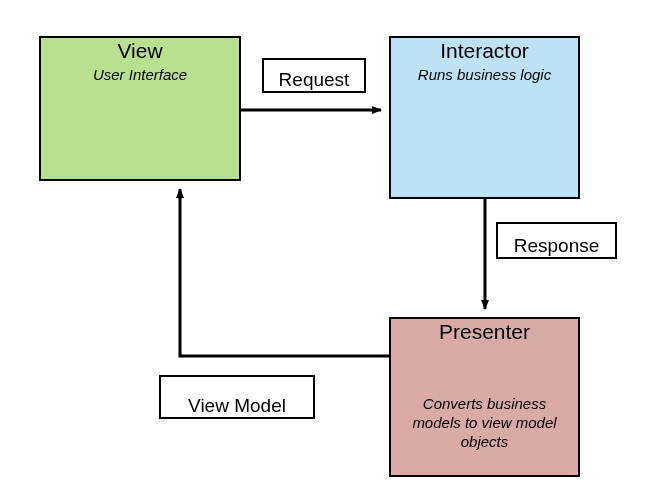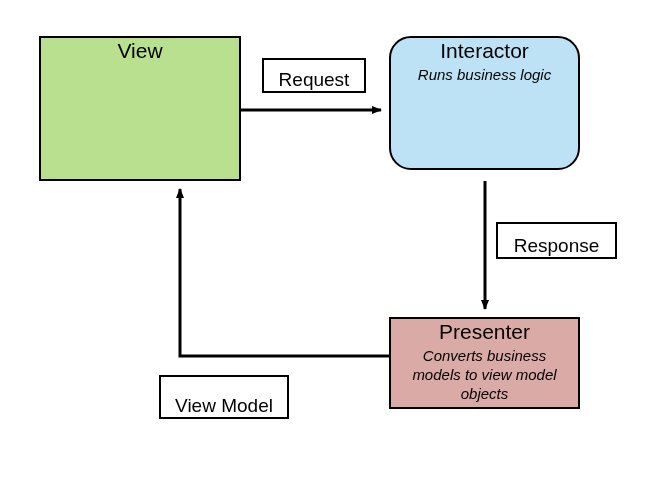--- a/index.html
+++ b/index.html
@@ -56,28 +56,28 @@
   #node-view {
     left: 39px;
     top: 36px;
     width: 202px;
     height: 145px;
   }
   #node-interactor {
     left: 389px;
     top: 36px;
     width: 191px;
-    height: 134px;
-    border-radius: 22px;
+    height: 163px;
   }
   #node-presenter {
     left: 389px;
     top: 317px;
     width: 191px;
-    height: 92px;
+    height: 160px;
+    gap: 48px;
   }
   .edge-label {
     position: absolute;
     box-sizing: border-box;
     border: 2px solid #000000;
     background: #ffffff;
     display: flex;
     align-items: flex-end;
     justify-content: center;
     font-size: 19px;
@@ -93,21 +93,21 @@
   }
   #label-response {
     left: 496px;
     top: 222px;
     width: 121px;
     height: 37px;
   }
   #label-viewmodel {
     left: 159px;
     top: 375px;
-    width: 130px;
+    width: 156px;
     height: 44px;
   }
 </style>
 </head>
 <body>
 
 <div id="diagram-canvas">
 
   <svg class="edge-layer" viewBox="0 0 655 480" width="655" height="480" xmlns="http://www.w3.org/2000/svg">
     <defs>
@@ -124,20 +124,21 @@
       <path d="M485,181 L485,309" stroke="#000000" stroke-width="3" fill="none" marker-end="url(#arrowhead)"></path>
     </g>
 
     <g>
       <path d="M389,356 L180,356 L180,189" stroke="#000000" stroke-width="3" fill="none" marker-end="url(#arrowhead)"></path>
     </g>
   </svg>
 
   <div class="node" id="node-view" style="background:#b9e08e">
     <div class="node-title">View</div>
+    <div class="node-subtitle">User Interface</div>
   </div>
 
   <div class="node" id="node-interactor" style="background:#bde1f5">
     <div class="node-title">Interactor</div>
     <div class="node-subtitle">Runs business logic</div>
   </div>
 
   <div class="node" id="node-presenter" style="background:#daaaa6">
     <div class="node-title">Presenter</div>
     <div class="node-subtitle">Converts business models to view model objects</div>

